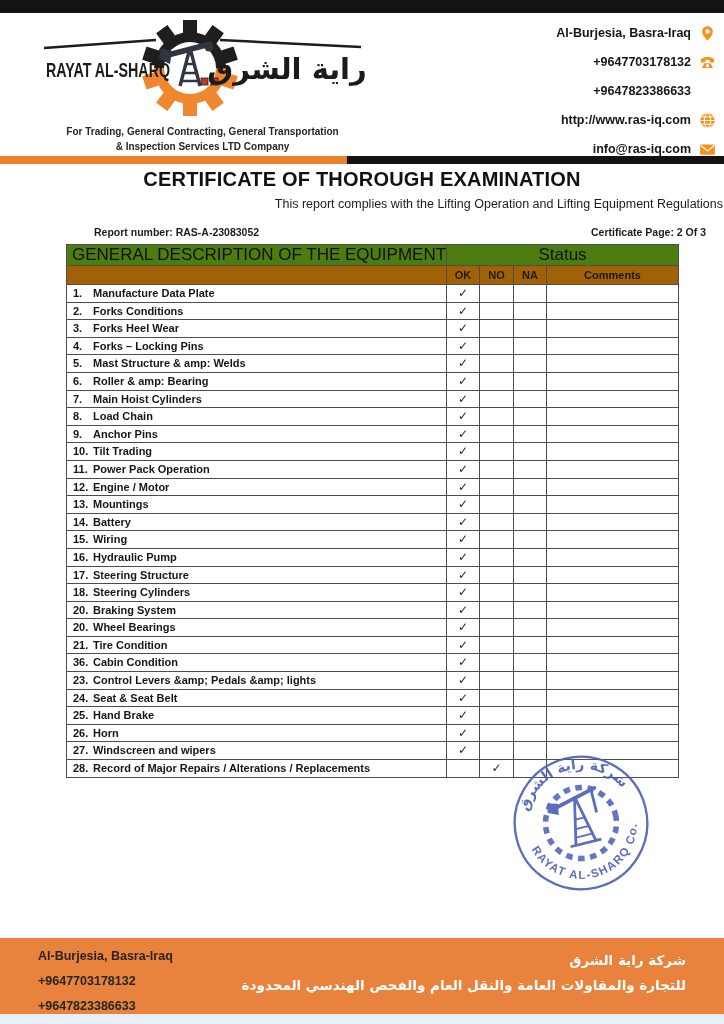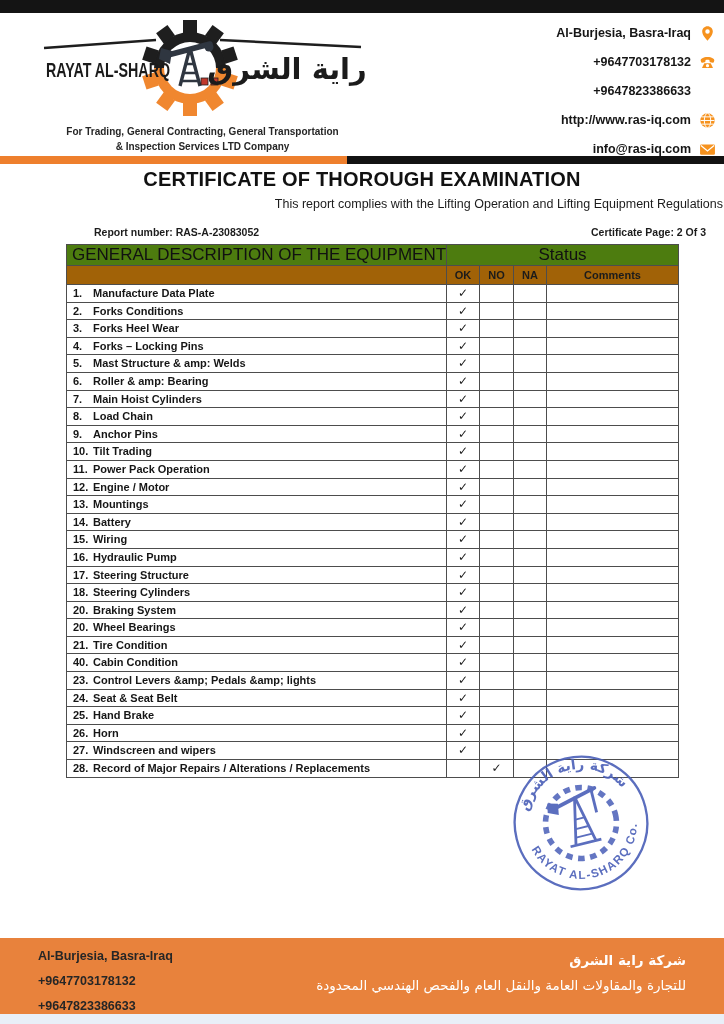--- a/index.html
+++ b/index.html
@@ -50,21 +50,21 @@
   .stamp{position:absolute;left:511px;top:753px;width:140px;height:140px;
          transform:rotate(-14deg);opacity:.9;}
 
   
   .footer{position:absolute;left:0;top:938px;width:724px;height:76px;background:#E8823C;}
   .footer-left{position:absolute;left:38px;top:9px;display:flex;flex-direction:column;gap:7px;
                font-weight:bold;font-size:12.5px;color:#262626;line-height:18px;}
   .footer-right{position:absolute;right:38px;top:10px;text-align:right;color:#fff;
                 font-family:"DejaVu Sans",sans-serif;direction:rtl;}
   .footer-right .ar1{font-size:13.5px;font-weight:bold;line-height:24px;}
-  .footer-right .ar2{font-size:13.5px;font-weight:normal;line-height:26px;}
+  .footer-right .ar2{font-size:13.5px;font-weight:bold;line-height:26px;}
   .bottom-strip{position:absolute;left:0;top:1014px;width:724px;height:10px;background:#e9eff8;}
 </style>
 </head>
 <body>
 
 <div class="page">
 
   <div class="top-bar"></div>
 
   <div class="logo-wrap">
@@ -353,21 +353,21 @@
           <td class="c-comments"></td>
         </tr>
         <tr>
           <td class="c-desc"><span class="rownum">21.</span><span>Tire Condition</span></td>
           <td class="c-status"><span class="check">✓</span></td>
           <td class="c-status"></td>
           <td class="c-status"></td>
           <td class="c-comments"></td>
         </tr>
         <tr>
-          <td class="c-desc"><span class="rownum">40.</span><span>Cabin Condition</span></td>
+          <td class="c-desc"><span class="rownum">36.</span><span>Cabin Condition</span></td>
           <td class="c-status"><span class="check">✓</span></td>
           <td class="c-status"></td>
           <td class="c-status"></td>
           <td class="c-comments"></td>
         </tr>
         <tr>
           <td class="c-desc"><span class="rownum">23.</span><span>Control Levers &amp;amp; Pedals &amp;amp; lights</span></td>
           <td class="c-status"><span class="check">✓</span></td>
           <td class="c-status"></td>
           <td class="c-status"></td>

